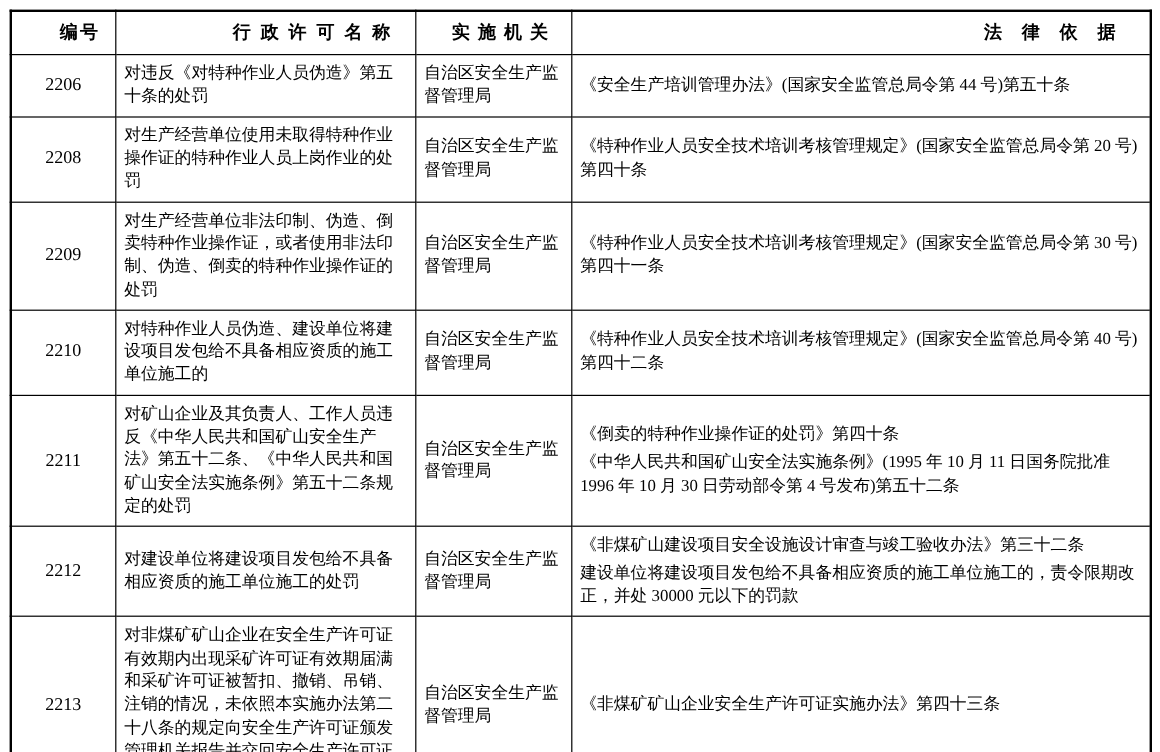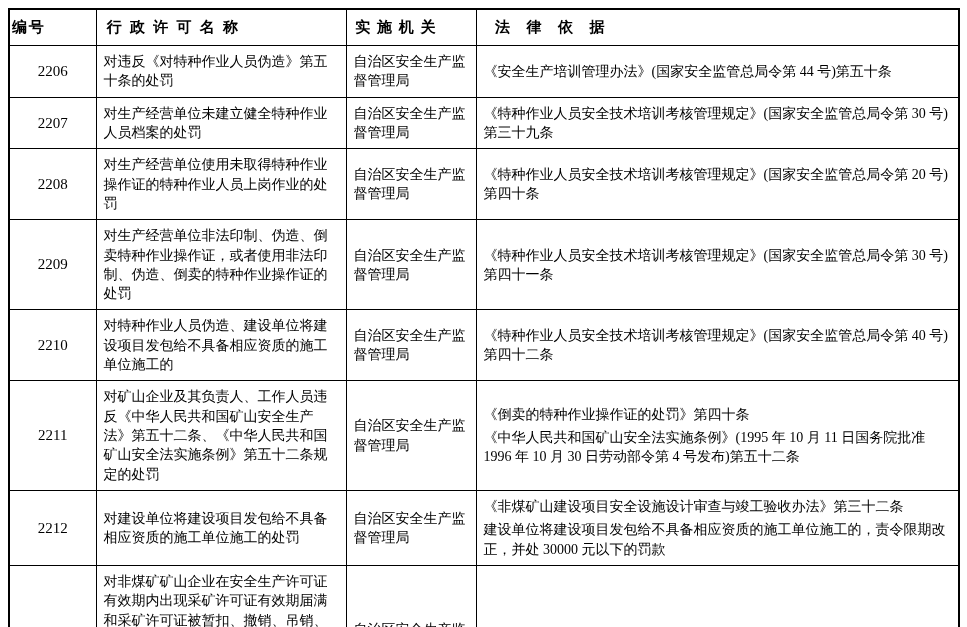--- a/index.html
+++ b/index.html
@@ -25,22 +25,22 @@
   }
   table.permits th,
   table.permits td {
     border: 1px solid #000000;
     vertical-align: middle;
     overflow: hidden;
   }
   thead th {
     font-size: 15px;
     font-weight: bold;
-    text-align: left;
-    padding: 8px 2px;
+    text-align: right;
+    padding: 8px 12px;
     white-space: nowrap;
   }
   th.h-id     { letter-spacing: 0.12em; }
   th.h-name   { letter-spacing: 0.55em; text-indent: 0.55em; }
   th.h-agency { letter-spacing: 0.45em; text-indent: 0.45em; }
   th.h-legal  { letter-spacing: 1.1em;  text-indent: 1.1em; margin-left: 16px; }
   tbody td {
     font-size: 14px;
     line-height: 1.38;
     padding: 6px 7px;
@@ -79,28 +79,20 @@
     <tbody>
   <tr>
     <td class="cell-id">2206</td>
     <td class="cell-name">对违反《对特种作业人员伪造》第五十条的处罚</td>
     <td class="cell-agency">自治区安全生产监督管理局</td>
     <td class="cell-legal">
             <div>《安全生产培训管理办法》(国家安全监管总局令第 44 号)第五十条</div>
           </td>
   </tr>
 
-  <tr>
-    <td class="cell-id">2207</td>
-    <td class="cell-name">对生产经营单位未建立健全特种作业人员档案的处罚</td>
-    <td class="cell-agency">自治区安全生产监督管理局</td>
-    <td class="cell-legal">
-            <div>《特种作业人员安全技术培训考核管理规定》(国家安全监管总局令第 30 号)第三十九条</div>
-          </td>
-  </tr>
 
   <tr>
     <td class="cell-id">2208</td>
     <td class="cell-name">对生产经营单位使用未取得特种作业操作证的特种作业人员上岗作业的处罚</td>
     <td class="cell-agency">自治区安全生产监督管理局</td>
     <td class="cell-legal">
             <div>《特种作业人员安全技术培训考核管理规定》(国家安全监管总局令第 20 号)第四十条</div>
           </td>
   </tr>
 

